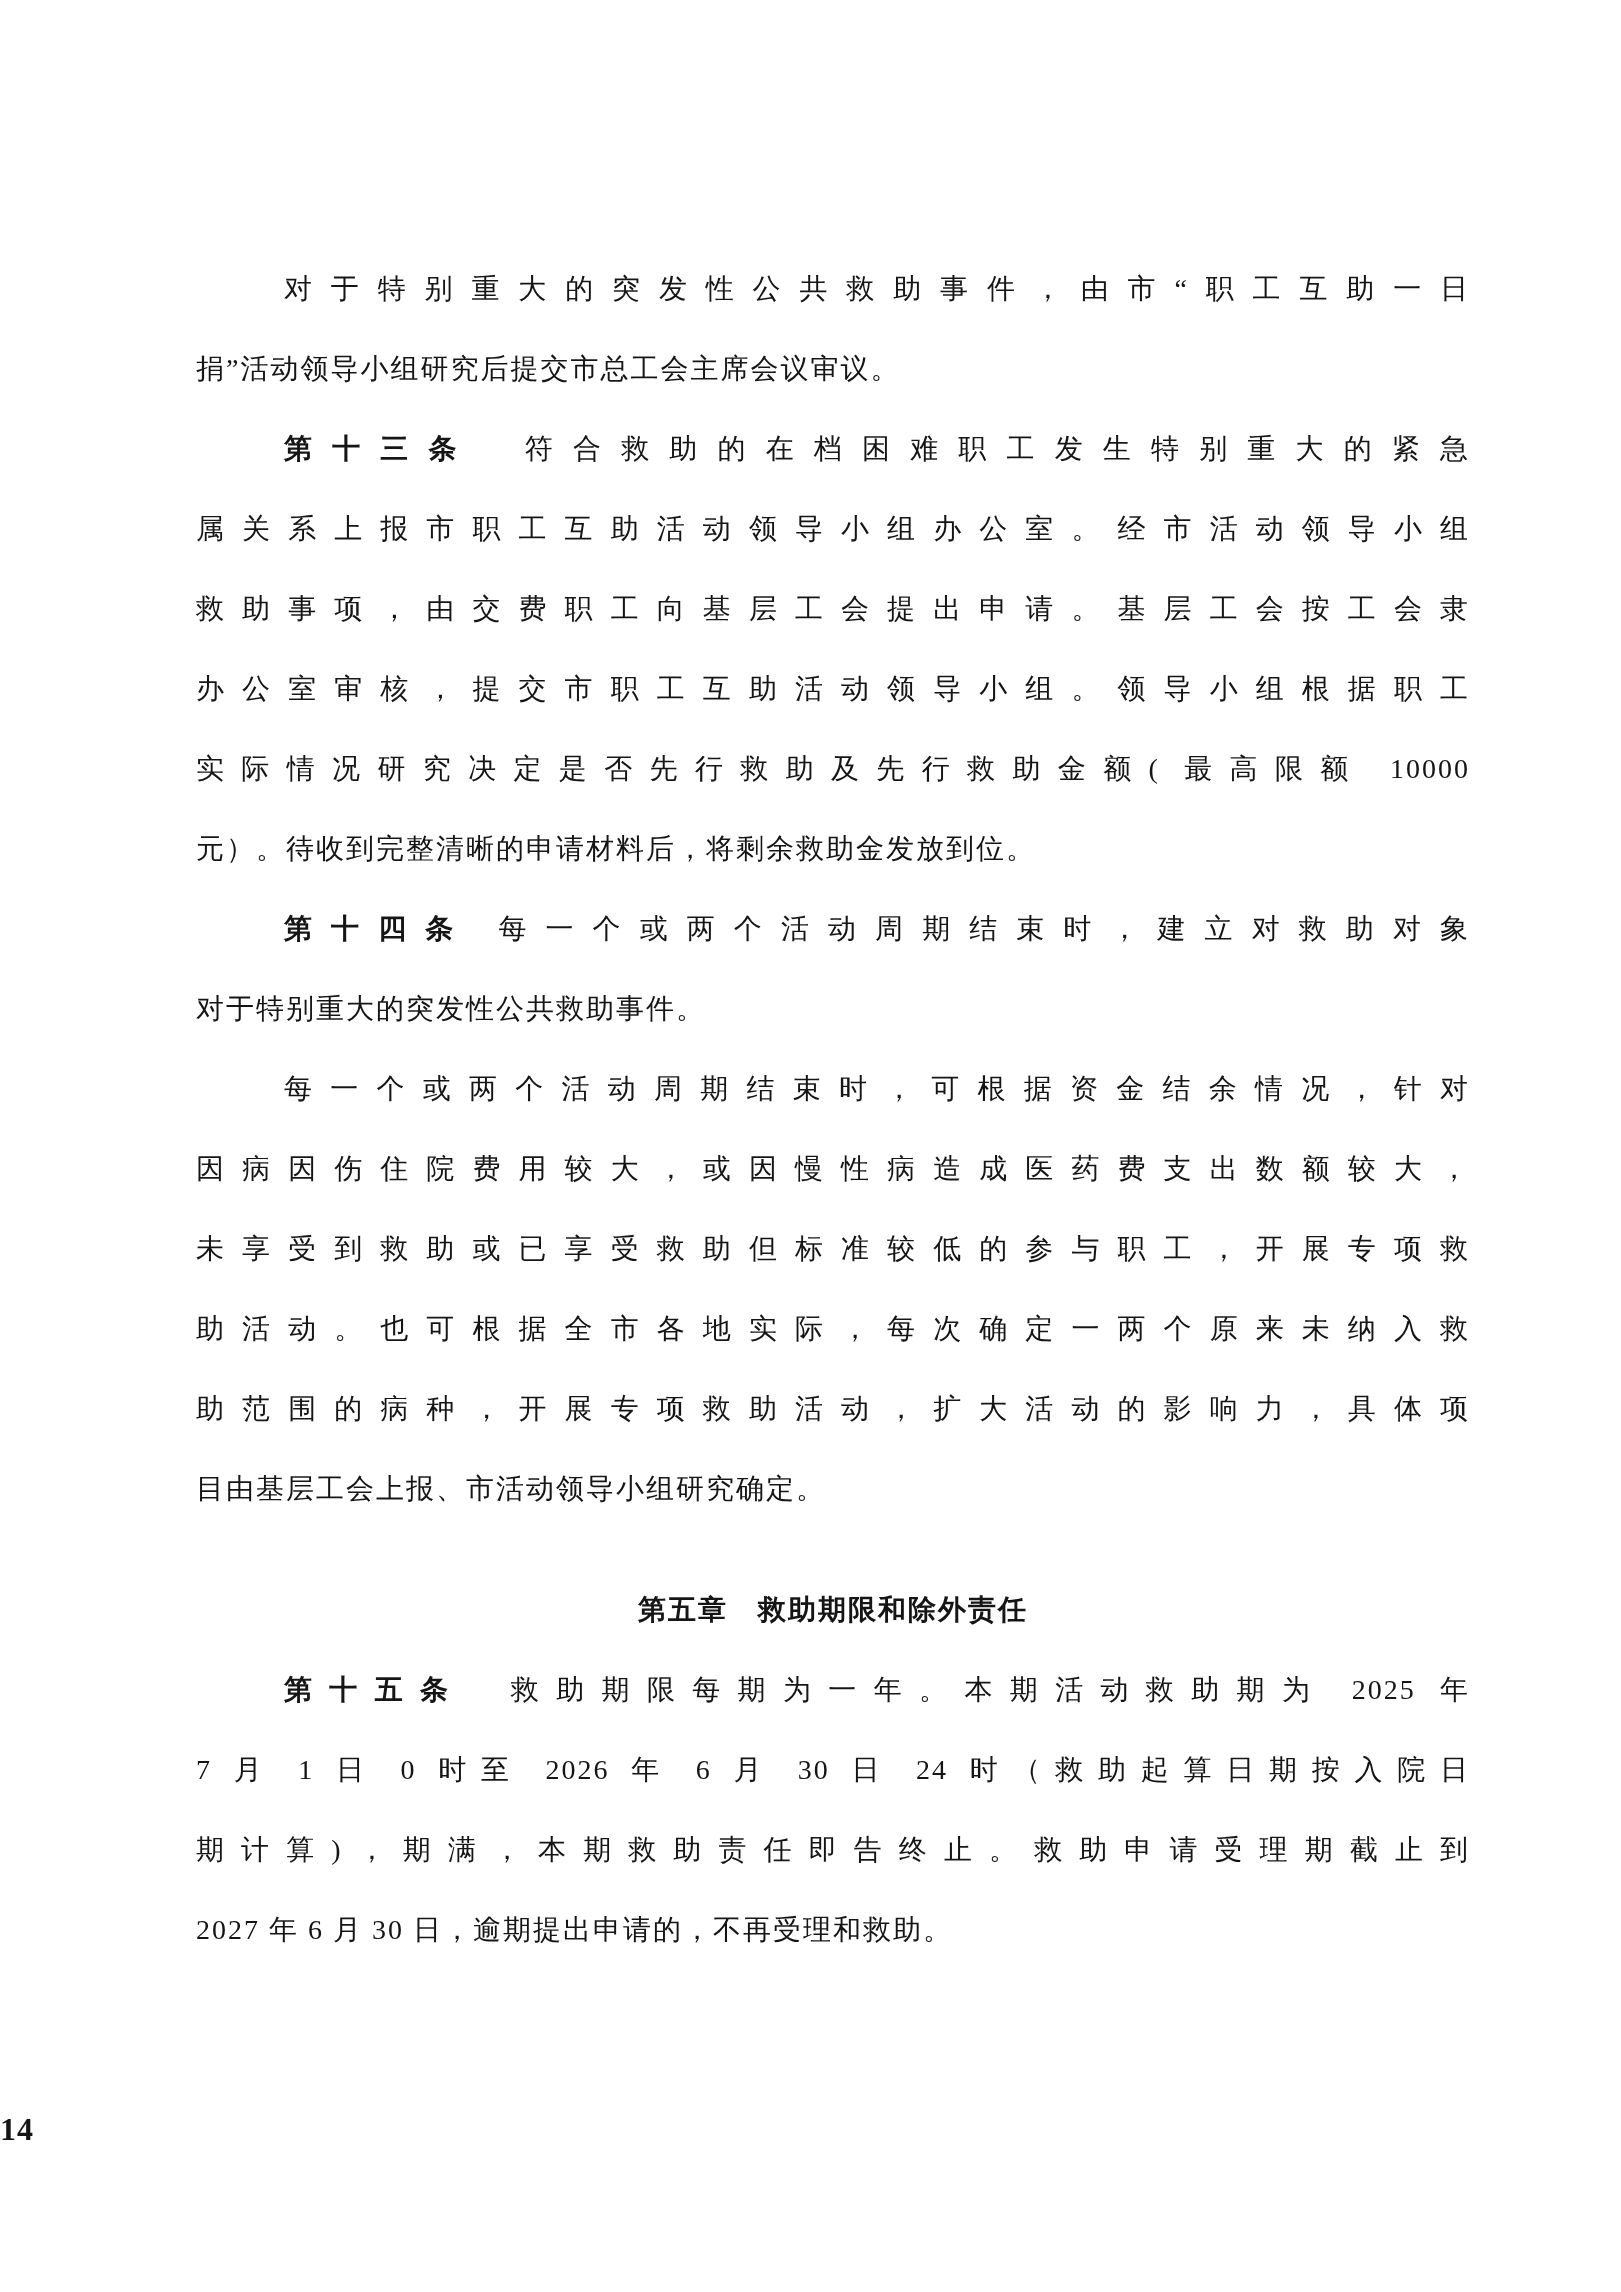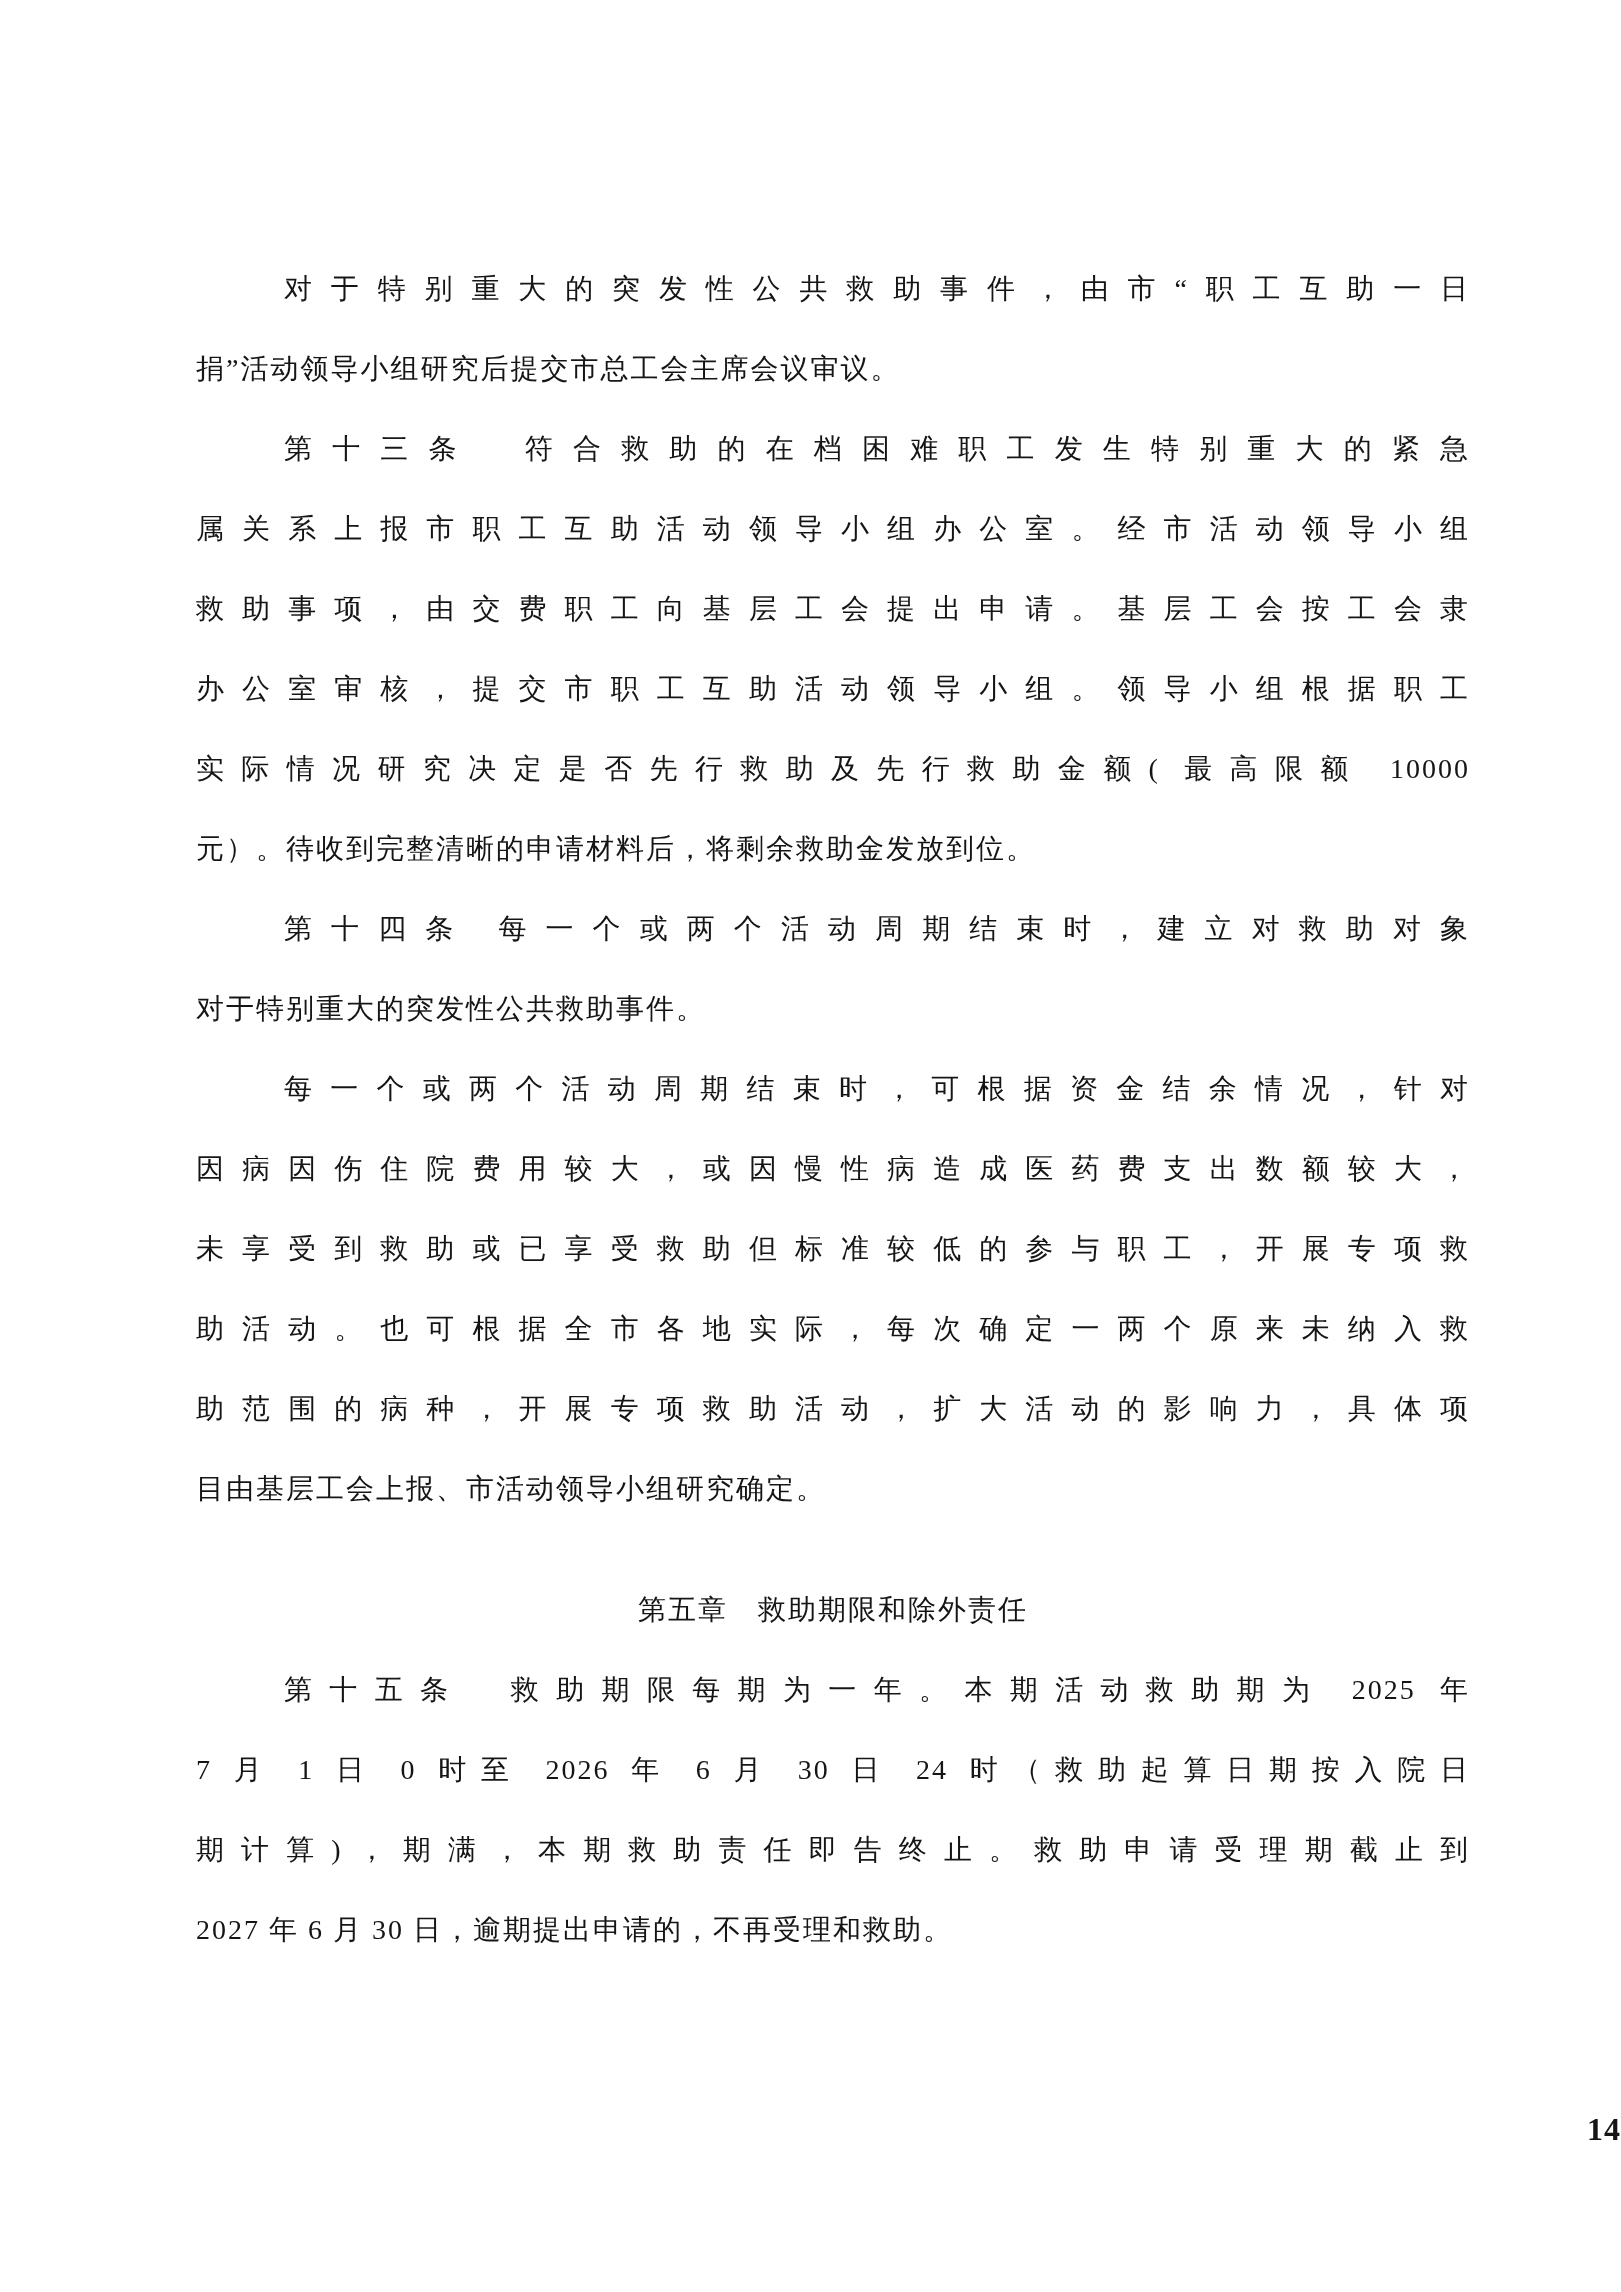--- a/index.html
+++ b/index.html
@@ -43,30 +43,30 @@
     text-indent: 88px;
   }
   .line.heading {
     margin-top: 41px;
     font-weight: bold;
     text-align: center;
     text-align-last: center;
     text-indent: 0;
   }
   .bold {
-    font-weight: normal;
+    font-weight: bold;
   }
   .page-num {
     position: absolute;
     top: 2105px;
     left: 0;
     width: 100%;
     height: 49px;
     line-height: 49px;
-    text-align: right;
+    text-align: left;
     font-size: 32px;
     font-weight: bold;
     letter-spacing: 1px;
   }
 </style>
 </head>
 <body>
 
 <div class="page">
   <div class="content">

